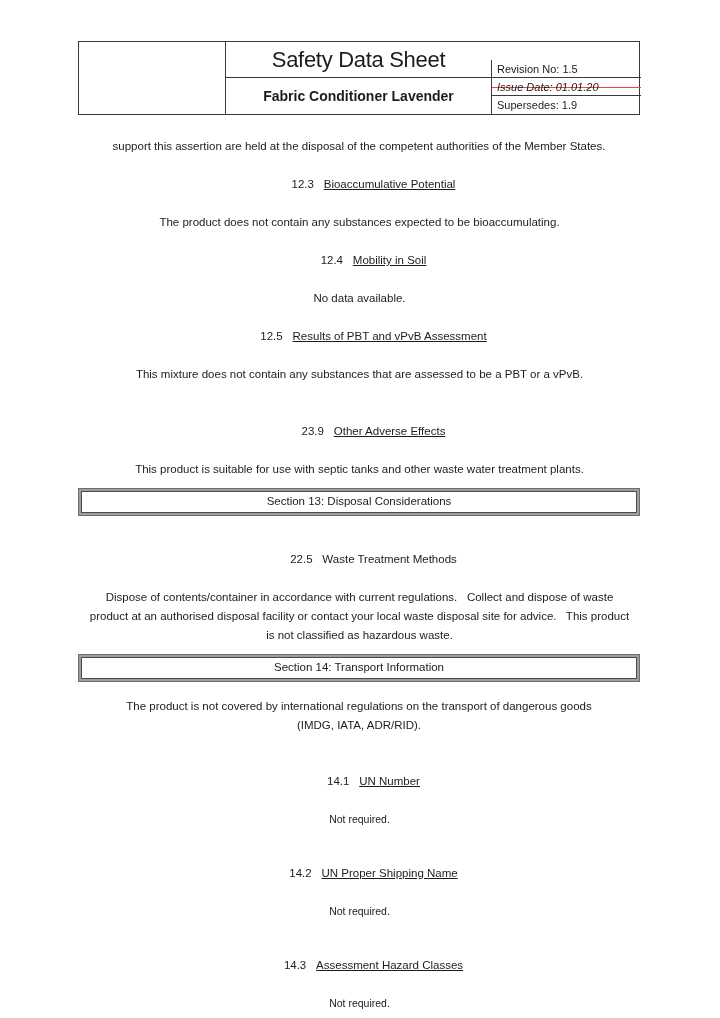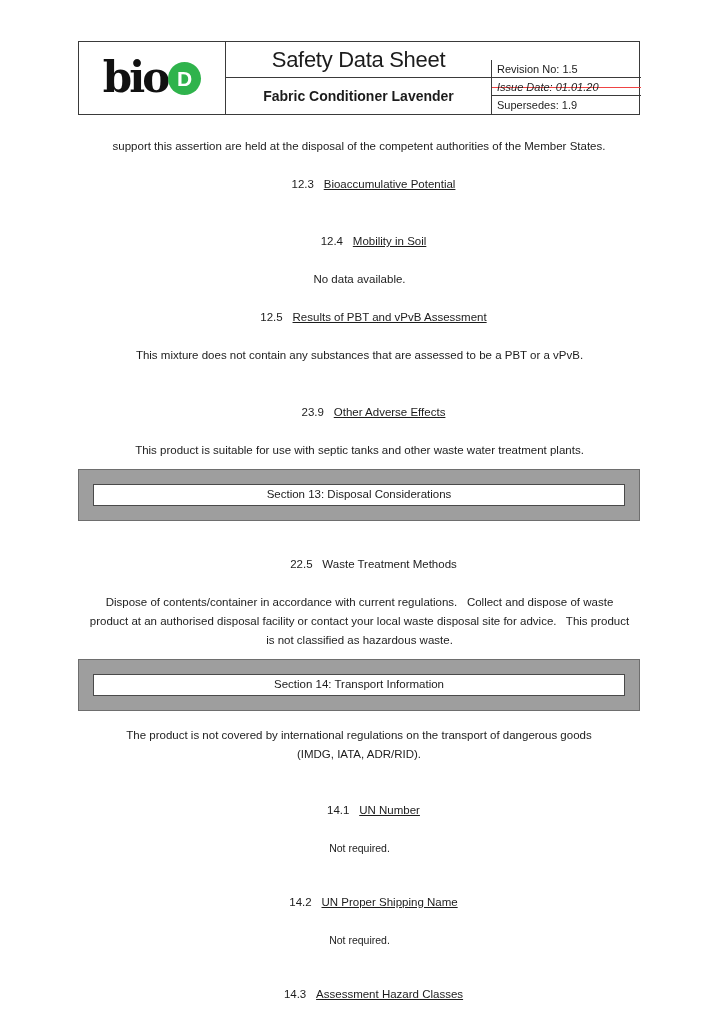--- a/index.html
+++ b/index.html
@@ -97,55 +97,52 @@
   .mt-16 { margin-top: 16px; }
   .mt-18 { margin-top: 18px; }
   .mt-22 { margin-top: 22px; }
 
   
   .banner {
     width: 562px;
     margin-left: -9px;
     border: 1px solid #6e6e6e;
     background: #9e9e9e;
-    padding: 14px;
+    padding: 2px;
   }
   .banner-inner {
     border: 1px solid #4a4a4a;
     background: #ffffff;
     padding: 1px 6px 2px 6px;
     font-size: 11.5px;
     line-height: 17px;
   }
 </style>
 </head>
 <body>
 
 <div class="page">
 
   <div class="header-table">
-    <div class="logo-cell">
-      <span class="logo-text">bio</span>
-        <span class="logo-badge">D</span>
-    </div>
     <div class="title-cell">Safety Data Sheet</div>
     <div class="subtitle-cell">Fabric Conditioner Lavender</div>
     <div class="meta-cell r1">Page 6 of 8</div>
     <div class="meta-cell r2">Revision No: 1.5</div>
     <div class="meta-cell r3">Issue Date: 01.01.20</div>
     <div class="meta-cell r4">Supersedes: 1.9</div>
   </div>
 
   <div class="content">
 
     <div class="line mt-22">support this assertion are held at the disposal of the competent authorities of the Member States.</div>
 
     <div class="subhead">
       <span class="num">12.3</span><span class="sub-title">Bioaccumulative Potential</span>
     </div>
+    <div class="para">The product does not contain any substances expected to be bioaccumulating.</div>
 
     <div class="subhead">
       <span class="num">12.4</span><span class="sub-title">Mobility in Soil</span>
     </div>
     <div class="para">No data available.</div>
 
     <div class="subhead">
       <span class="num">12.5</span><span class="sub-title">Results of PBT and vPvB Assessment</span>
     </div>
     <div class="para">This mixture does not contain any substances that are assessed to be a PBT or a vPvB.</div>

